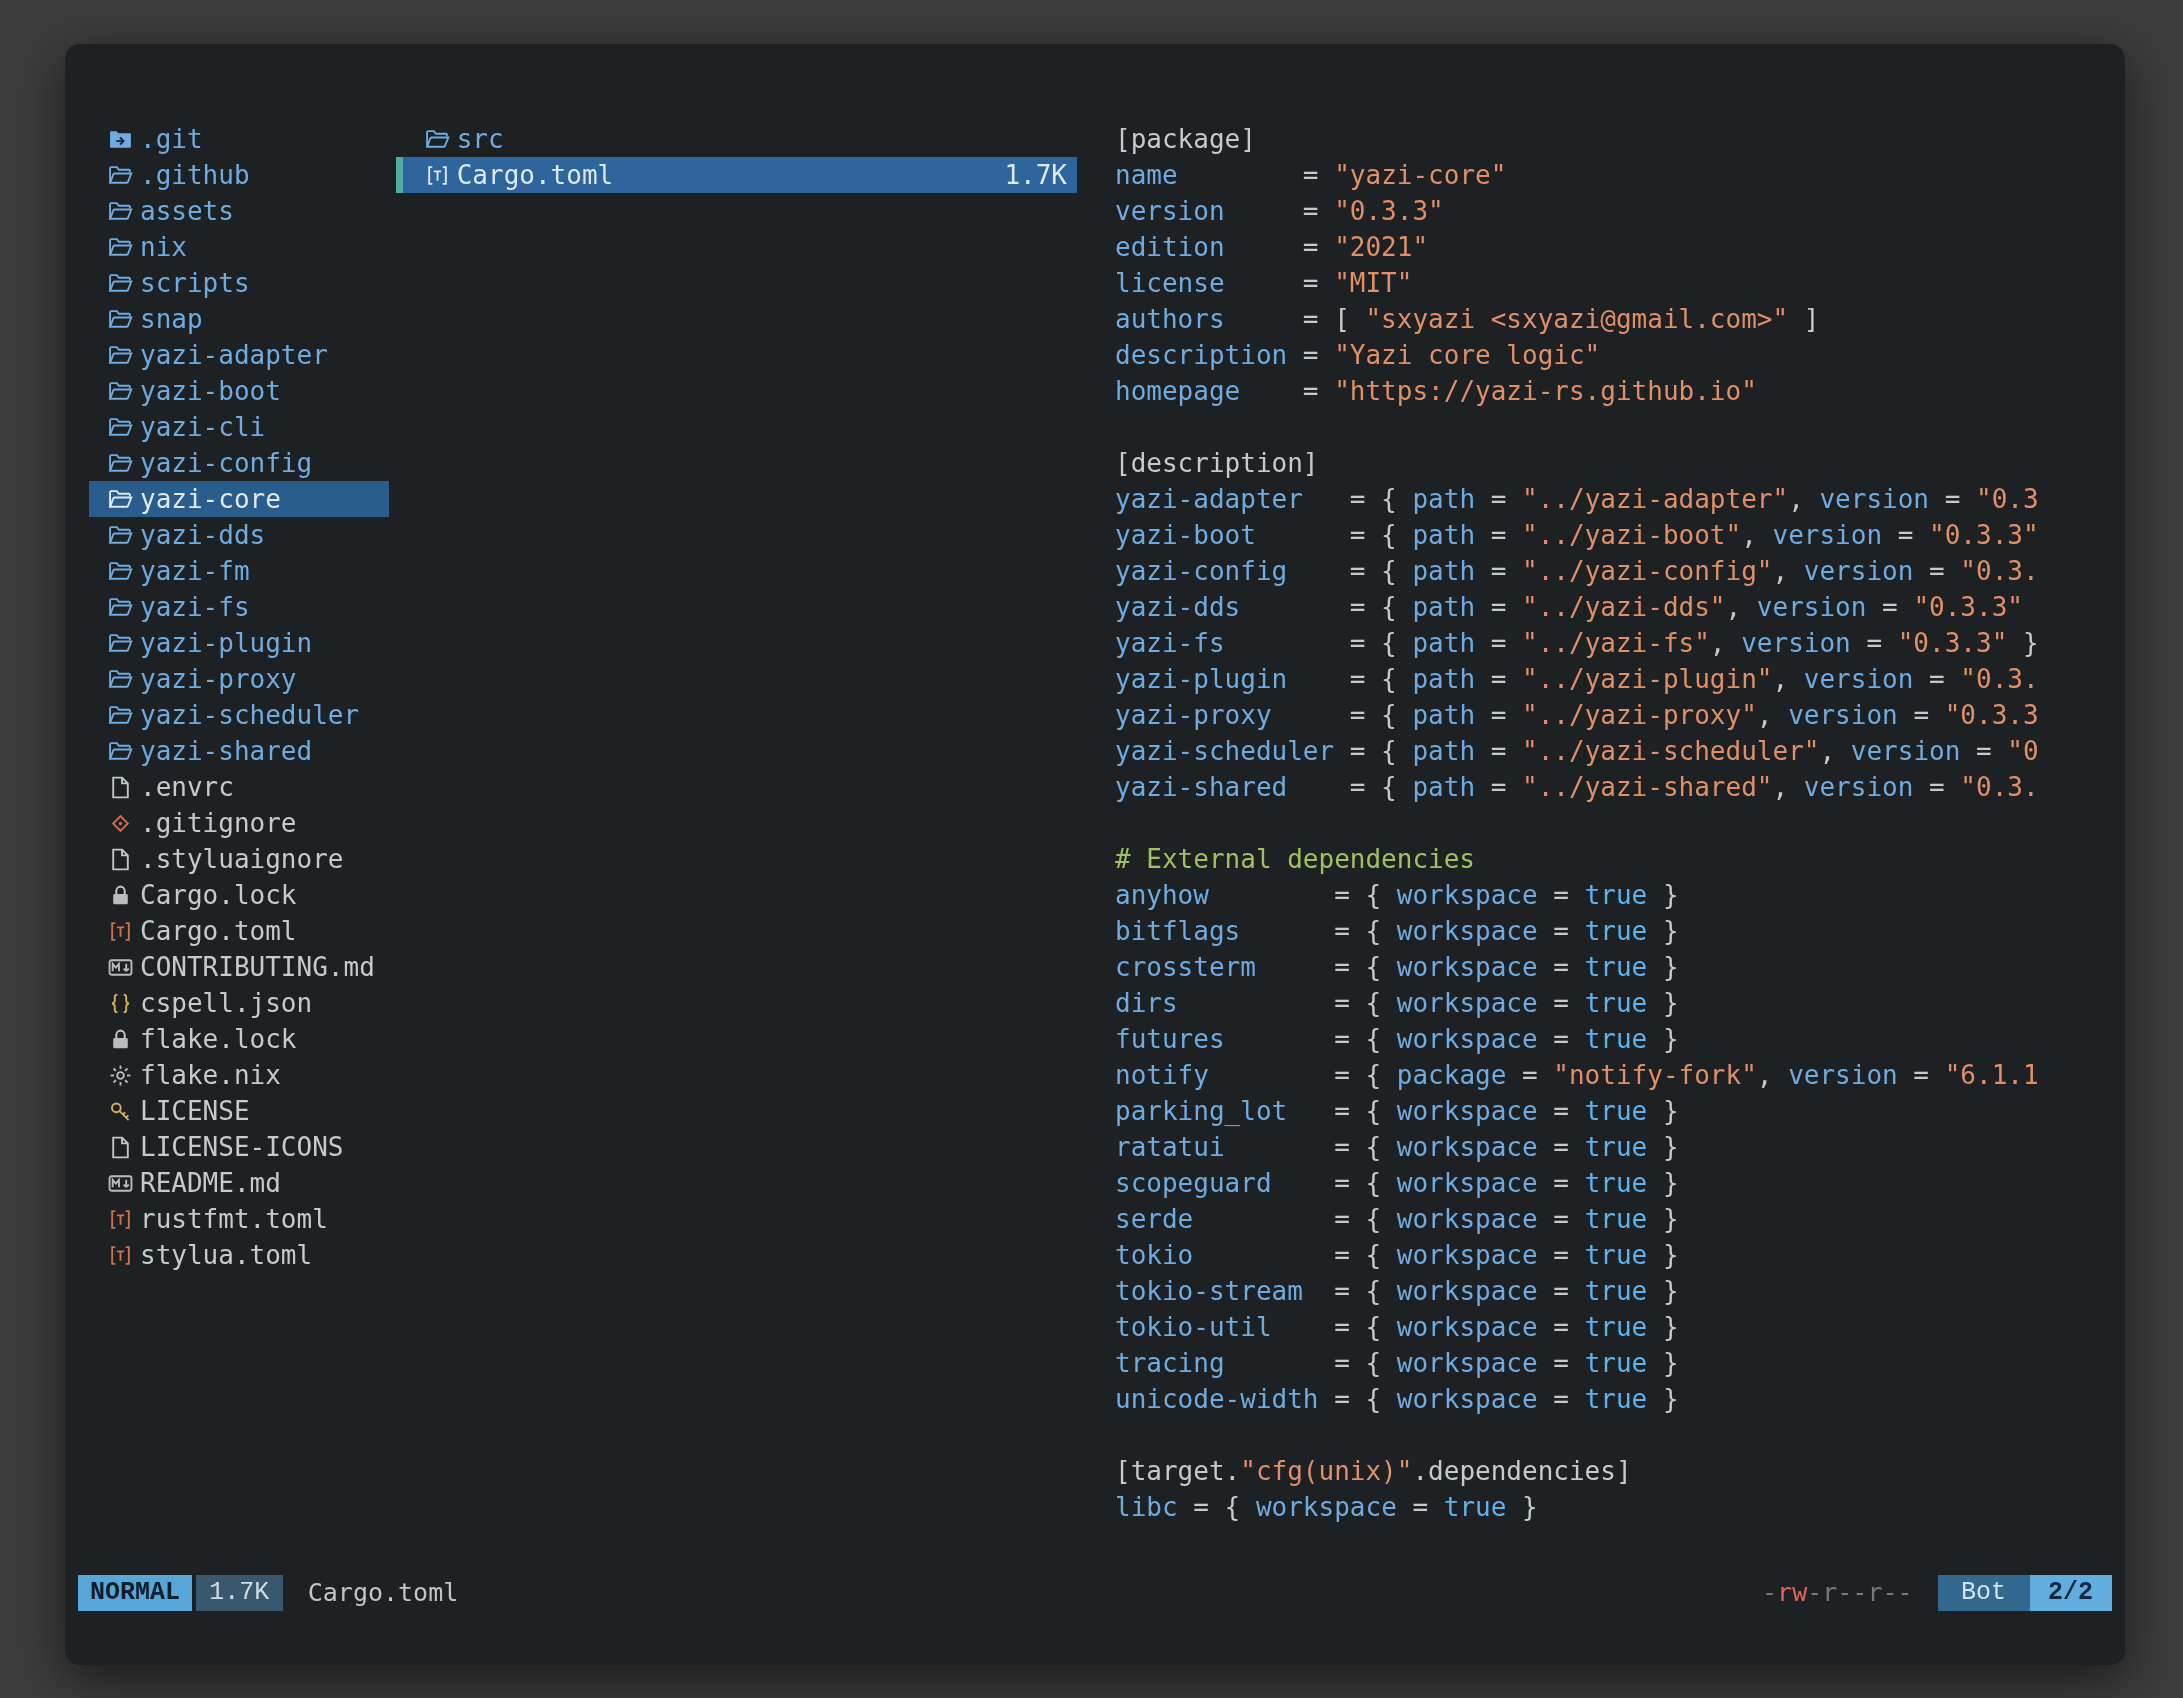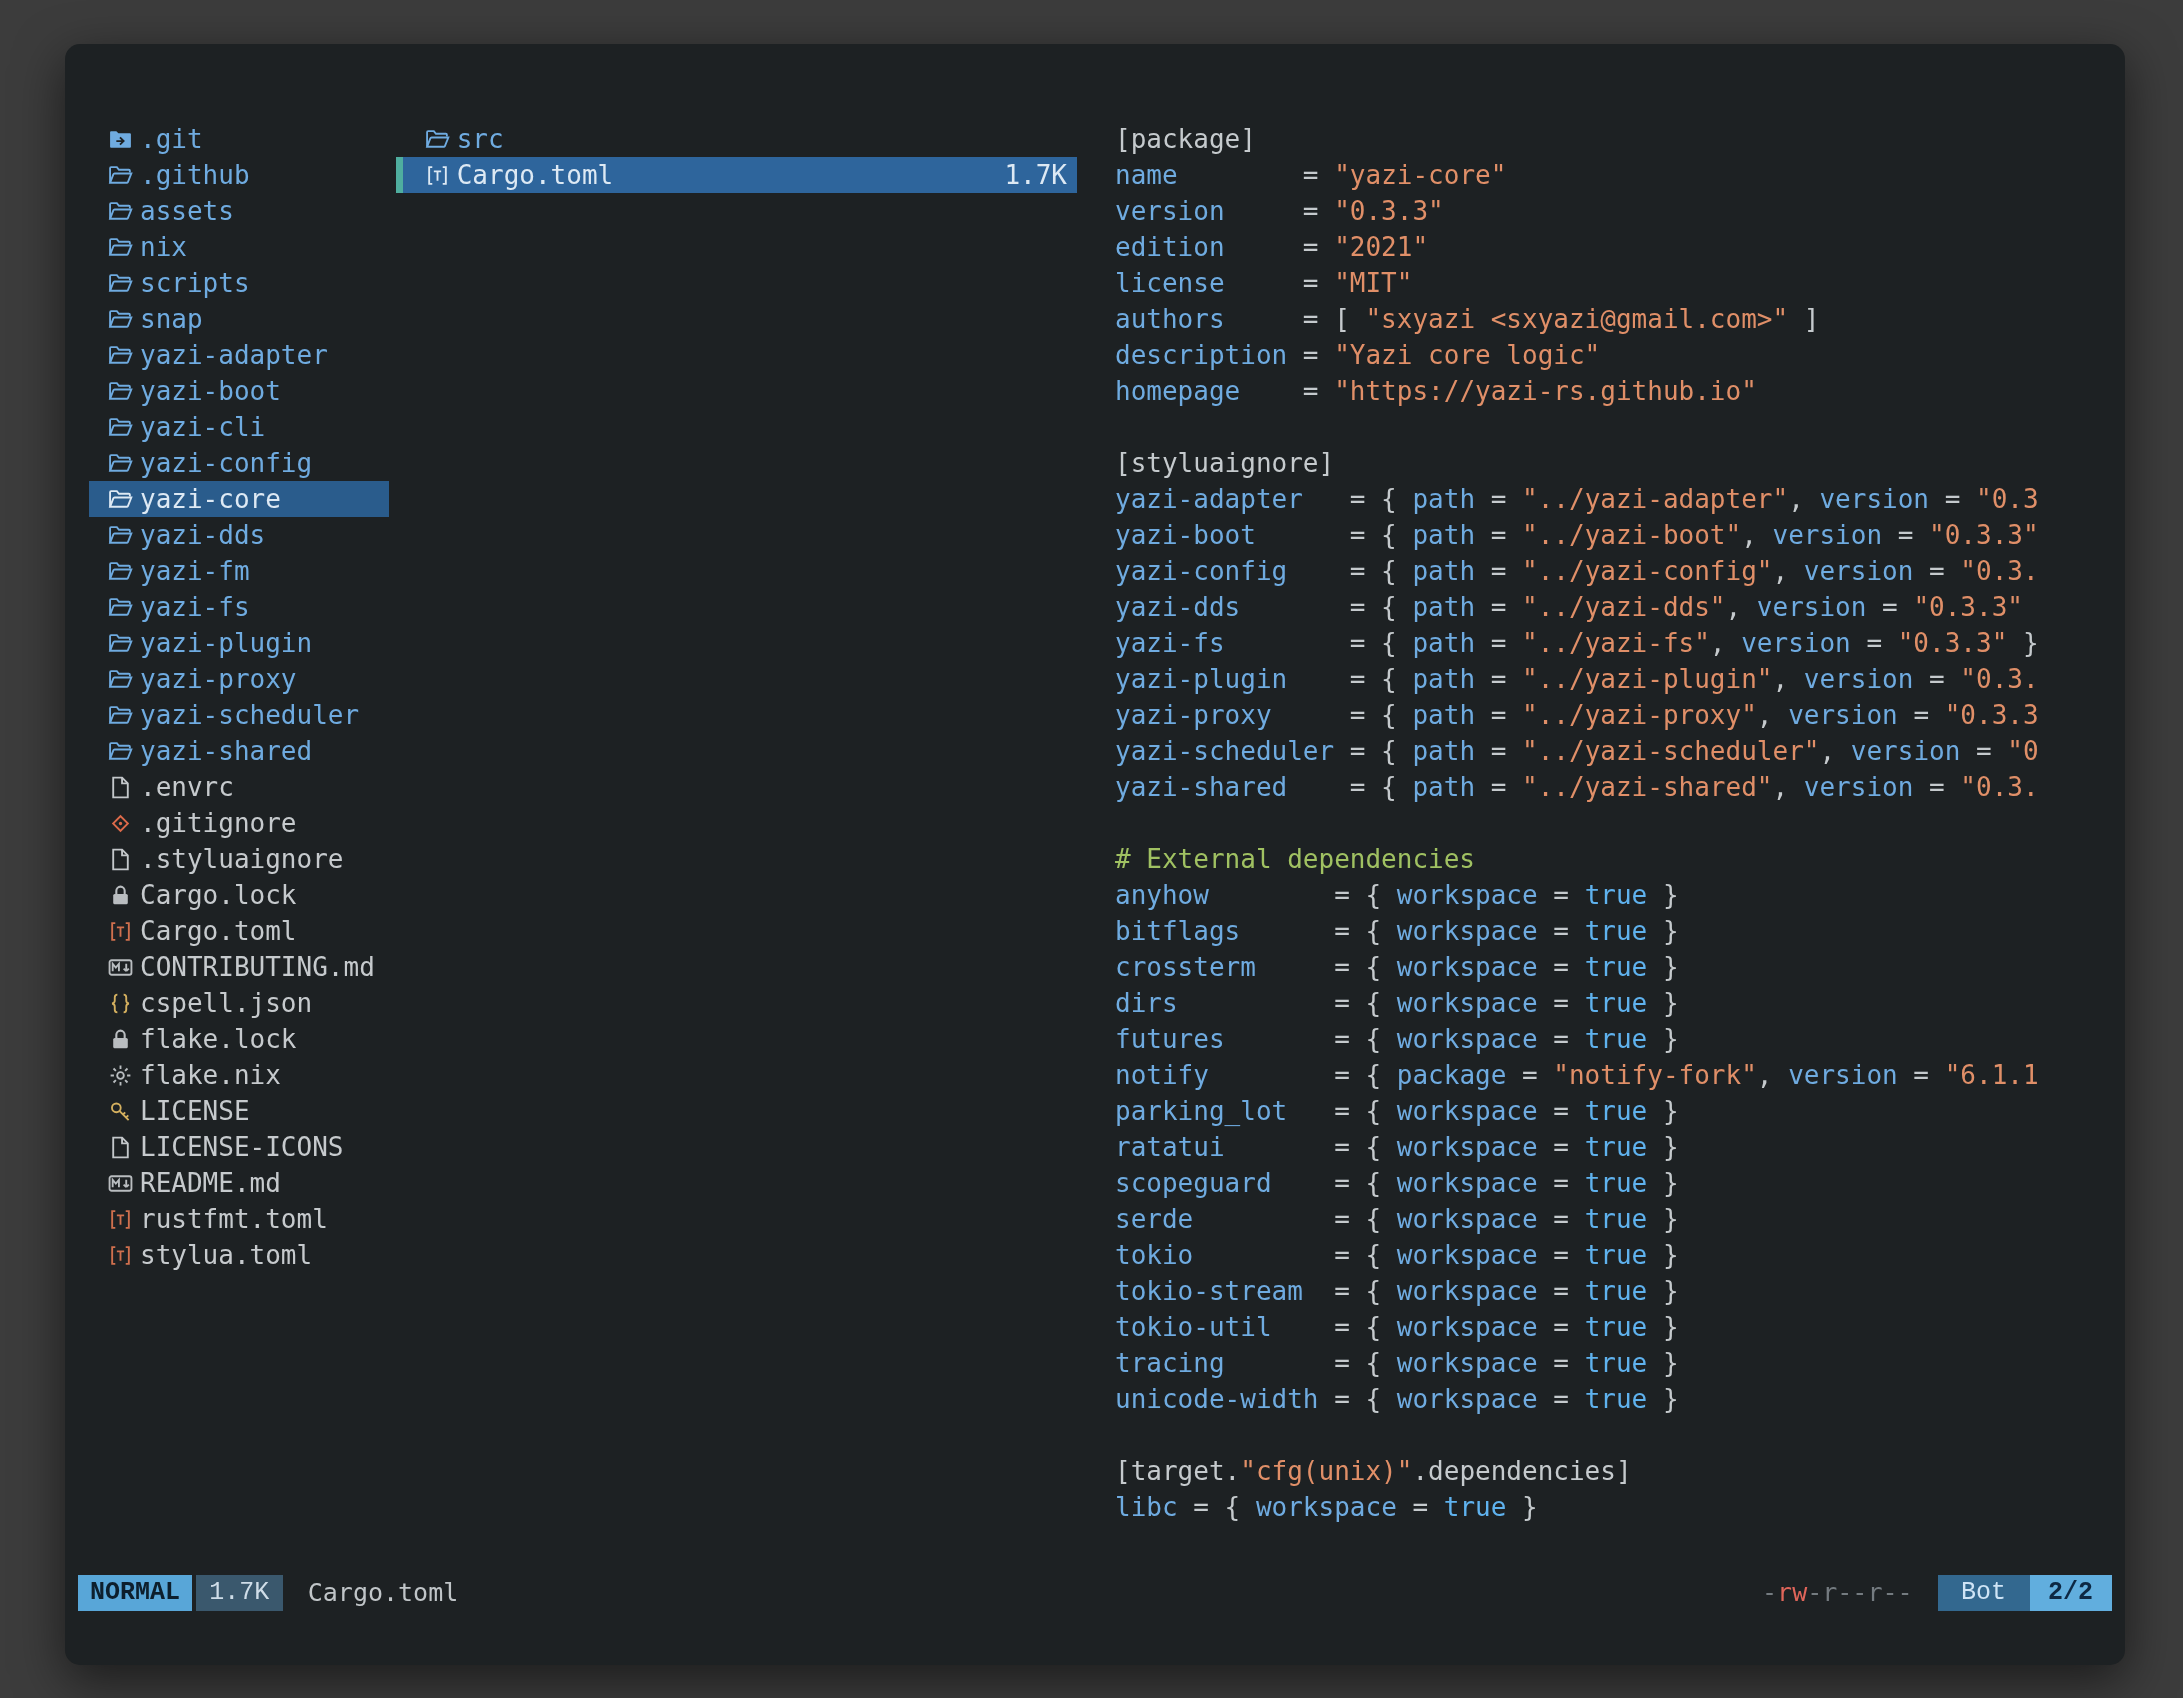--- a/index.html
+++ b/index.html
@@ -393,21 +393,21 @@
   <div class="pane pane-preview" id="preview-pane">
       <div class="pline"><span class="tok-h">[package]</span></div>
       <div class="pline"><span class="tok-k">name</span><span class="tok-p">        = </span><span class="tok-s">"yazi-core"</span></div>
       <div class="pline"><span class="tok-k">version</span><span class="tok-p">     = </span><span class="tok-s">"0.3.3"</span></div>
       <div class="pline"><span class="tok-k">edition</span><span class="tok-p">     = </span><span class="tok-s">"2021"</span></div>
       <div class="pline"><span class="tok-k">license</span><span class="tok-p">     = </span><span class="tok-s">"MIT"</span></div>
       <div class="pline"><span class="tok-k">authors</span><span class="tok-p">     = [ </span><span class="tok-s">"sxyazi &lt;sxyazi@gmail.com&gt;"</span><span class="tok-p"> ]</span></div>
       <div class="pline"><span class="tok-k">description</span><span class="tok-p"> = </span><span class="tok-s">"Yazi core logic"</span></div>
       <div class="pline"><span class="tok-k">homepage</span><span class="tok-p">    = </span><span class="tok-s">"https://yazi-rs.github.io"</span></div>
       <div class="pline"></div>
-      <div class="pline"><span class="tok-h">[styluaignore]</span></div>
+      <div class="pline"><span class="tok-h">[description]</span></div>
       <div class="pline"><span class="tok-k">yazi-adapter</span><span class="tok-p">   = { </span><span class="tok-k">path</span><span class="tok-p"> = </span><span class="tok-s">"../yazi-adapter"</span><span class="tok-p">, </span><span class="tok-k">version</span><span class="tok-p"> = </span><span class="tok-s">"0.3</span></div>
       <div class="pline"><span class="tok-k">yazi-boot</span><span class="tok-p">      = { </span><span class="tok-k">path</span><span class="tok-p"> = </span><span class="tok-s">"../yazi-boot"</span><span class="tok-p">, </span><span class="tok-k">version</span><span class="tok-p"> = </span><span class="tok-s">"0.3.3"</span></div>
       <div class="pline"><span class="tok-k">yazi-config</span><span class="tok-p">    = { </span><span class="tok-k">path</span><span class="tok-p"> = </span><span class="tok-s">"../yazi-config"</span><span class="tok-p">, </span><span class="tok-k">version</span><span class="tok-p"> = </span><span class="tok-s">"0.3.</span></div>
       <div class="pline"><span class="tok-k">yazi-dds</span><span class="tok-p">       = { </span><span class="tok-k">path</span><span class="tok-p"> = </span><span class="tok-s">"../yazi-dds"</span><span class="tok-p">, </span><span class="tok-k">version</span><span class="tok-p"> = </span><span class="tok-s">"0.3.3"</span></div>
       <div class="pline"><span class="tok-k">yazi-fs</span><span class="tok-p">        = { </span><span class="tok-k">path</span><span class="tok-p"> = </span><span class="tok-s">"../yazi-fs"</span><span class="tok-p">, </span><span class="tok-k">version</span><span class="tok-p"> = </span><span class="tok-s">"0.3.3"</span><span class="tok-p"> }</span></div>
       <div class="pline"><span class="tok-k">yazi-plugin</span><span class="tok-p">    = { </span><span class="tok-k">path</span><span class="tok-p"> = </span><span class="tok-s">"../yazi-plugin"</span><span class="tok-p">, </span><span class="tok-k">version</span><span class="tok-p"> = </span><span class="tok-s">"0.3.</span></div>
       <div class="pline"><span class="tok-k">yazi-proxy</span><span class="tok-p">     = { </span><span class="tok-k">path</span><span class="tok-p"> = </span><span class="tok-s">"../yazi-proxy"</span><span class="tok-p">, </span><span class="tok-k">version</span><span class="tok-p"> = </span><span class="tok-s">"0.3.3</span></div>
       <div class="pline"><span class="tok-k">yazi-scheduler</span><span class="tok-p"> = { </span><span class="tok-k">path</span><span class="tok-p"> = </span><span class="tok-s">"../yazi-scheduler"</span><span class="tok-p">, </span><span class="tok-k">version</span><span class="tok-p"> = </span><span class="tok-s">"0</span></div>
       <div class="pline"><span class="tok-k">yazi-shared</span><span class="tok-p">    = { </span><span class="tok-k">path</span><span class="tok-p"> = </span><span class="tok-s">"../yazi-shared"</span><span class="tok-p">, </span><span class="tok-k">version</span><span class="tok-p"> = </span><span class="tok-s">"0.3.</span></div>
       <div class="pline"></div>

